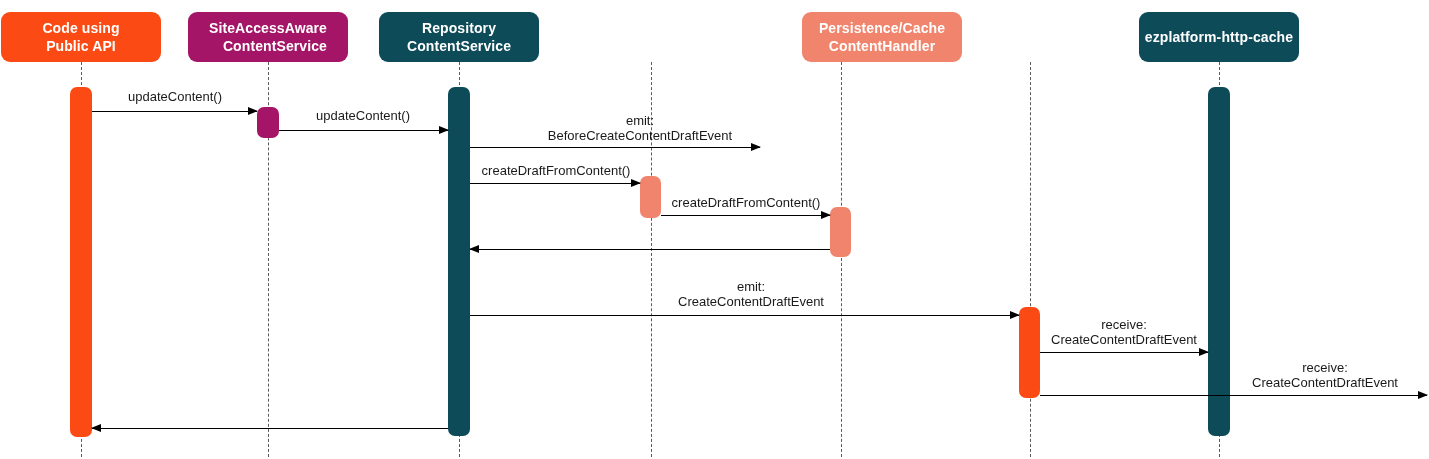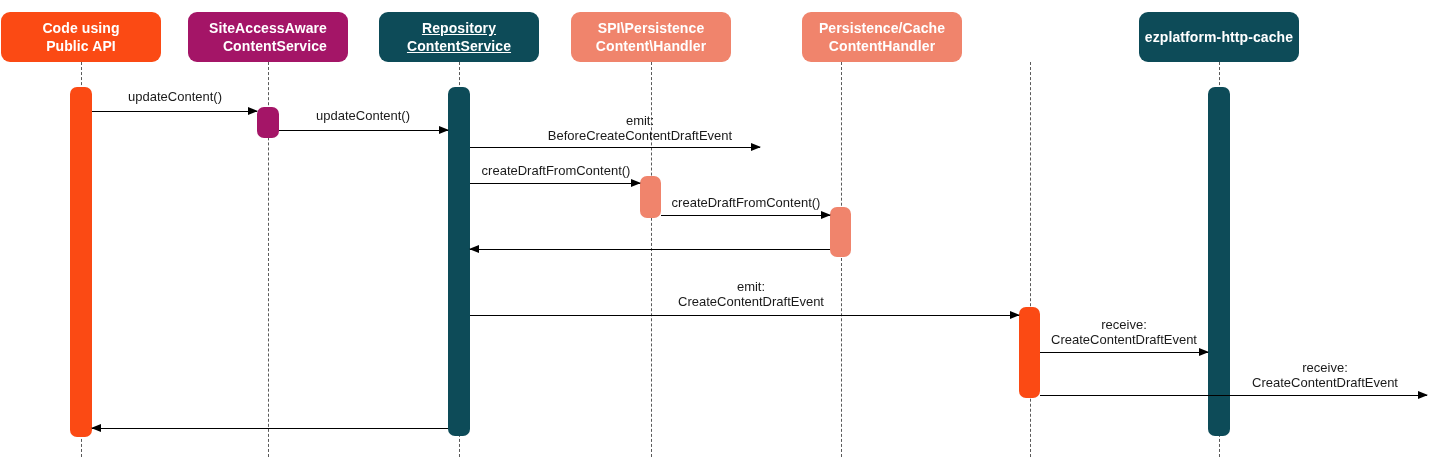--- a/index.html
+++ b/index.html
@@ -96,24 +96,22 @@
   <div class="lifeline" style="left:459px"></div>
   <div class="lifeline" style="left:651px"></div>
   <div class="lifeline" style="left:841px"></div>
   <div class="lifeline" style="left:1030px"></div>
   <div class="lifeline" style="left:1219px"></div>
 
   <div class="pbox xbold" style="left: 1px; background: rgb(251, 74, 20);">Code using
 Public API</div>
   <div class="pbox" style="left: 188px; background: rgb(164, 21, 103); text-align: right;">SiteAccessAware
 ContentService</div>
-  <div class="pbox" style="left: 379px; background: rgb(13, 75, 88); text-decoration: underline;">Repository
+  <div class="pbox" style="left: 379px; background: rgb(13, 75, 88);">Repository
 ContentService</div>
-  <div class="pbox" style="left: 571px; background: rgb(240, 132, 108);">SPI\Persistence
-Content\Handler</div>
   <div class="pbox" style="left: 802px; background: rgb(240, 132, 108);">Persistence/Cache
 ContentHandler</div>
   <div class="pbox" style="left: 1139px; background: rgb(13, 75, 88);">ezplatform-http-cache</div>
 
   <div class="activation" style="left: 70px; top: 87px; width: 22px; height: 350px; background: rgb(251, 74, 20);"></div>
   <div class="activation" style="left: 257px; top: 107px; width: 22px; height: 31px; background: rgb(164, 21, 103);"></div>
   <div class="activation" style="left: 448px; top: 87px; width: 22px; height: 349px; background: rgb(13, 75, 88);"></div>
   <div class="activation" style="left: 640px; top: 176px; width: 21px; height: 42px; background: rgb(240, 132, 108);"></div>
   <div class="activation" style="left: 830px; top: 207px; width: 21px; height: 50px; background: rgb(240, 132, 108);"></div>
   <div class="activation" style="left: 1019px; top: 307px; width: 21px; height: 91px; background: rgb(251, 74, 20);"></div>

